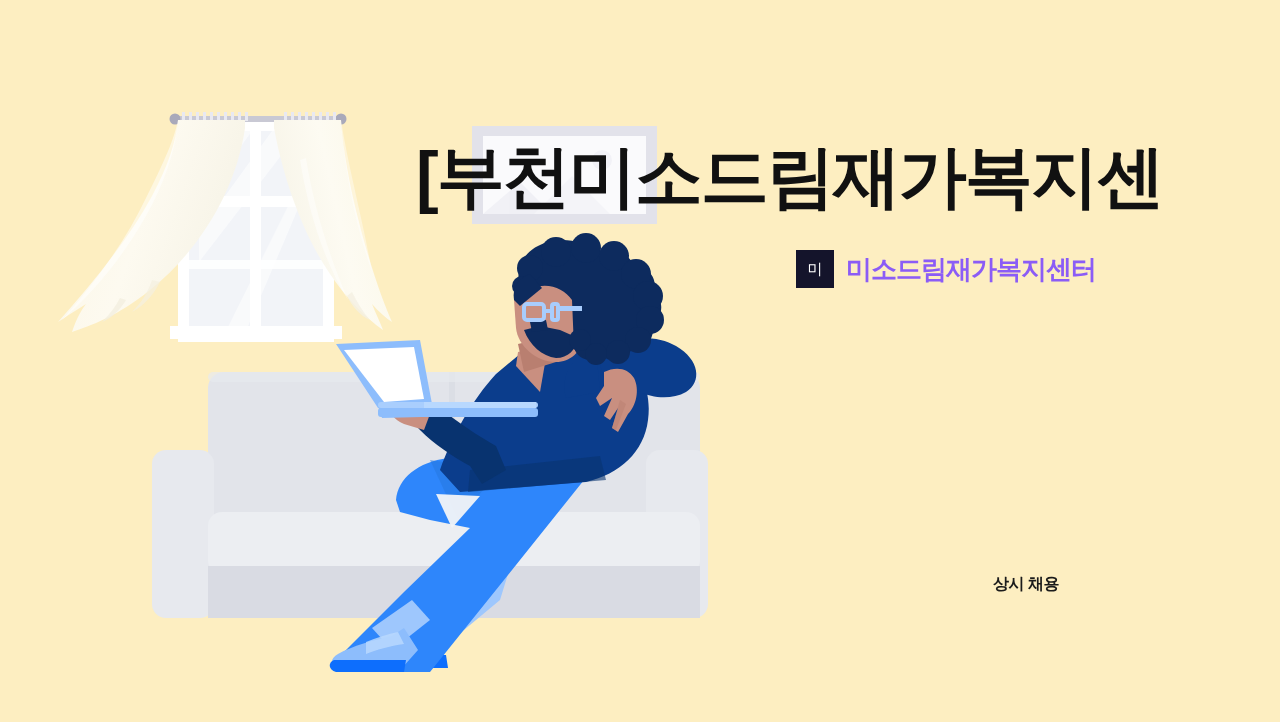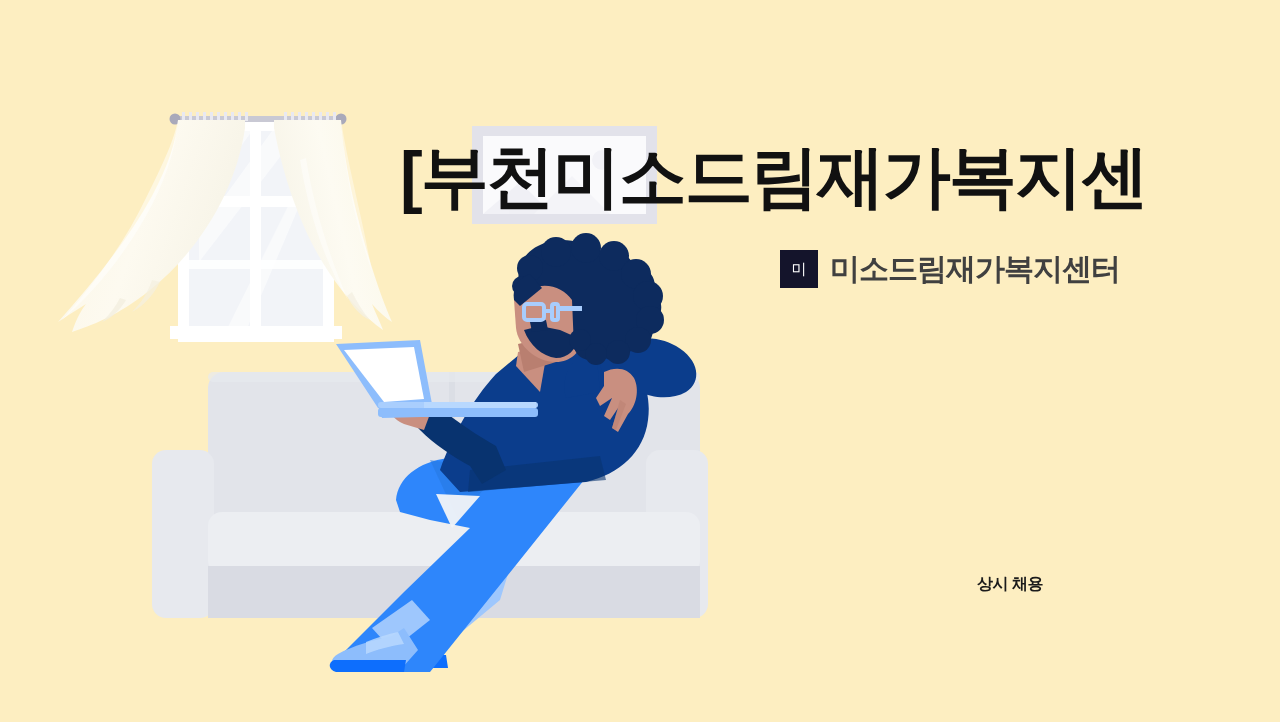--- a/index.html
+++ b/index.html
@@ -28,21 +28,21 @@
   }
   #illustration svg {
     display: block;
     width: 1280px;
     height: 722px;
   }
 
   
   #text-layer {
     position: absolute;
-    left: 0;
+    left: 16px;
     top: 0;
     width: 1135px;
     height: 722px;
   }
 
   .job-title {
     position: absolute;
     left: 400px;
     top: 133px;
     width: 790px;
@@ -72,23 +72,23 @@
     color: #ffffff;
     font-size: 15px;
     font-weight: 400;
     display: flex;
     align-items: center;
     justify-content: center;
     flex: 0 0 auto;
     letter-spacing: 0;
   }
   .company-name {
-    font-size: 30px;
+    font-size: 26px;
     font-weight: 700;
-    color: #404040;
+    color: #8b5cf6;
     letter-spacing: -1px;
     white-space: nowrap;
   }
 
   .hiring-status {
     position: absolute;
     right: 92px;
     top: 574px;
     font-size: 16px;
     font-weight: 700;

